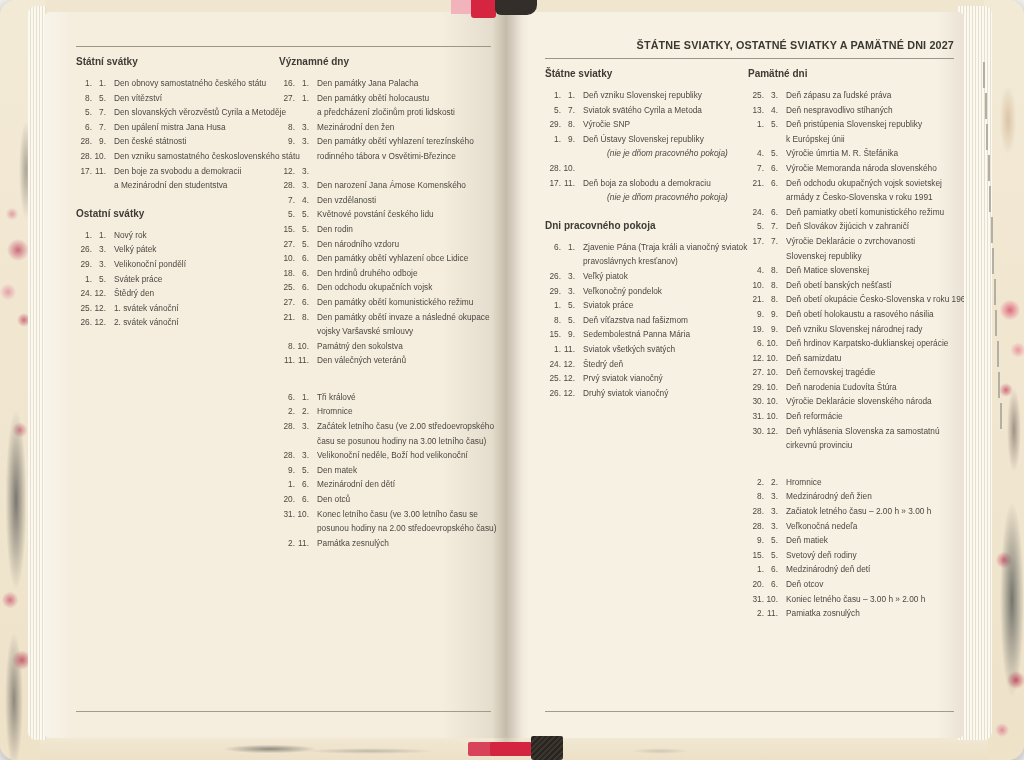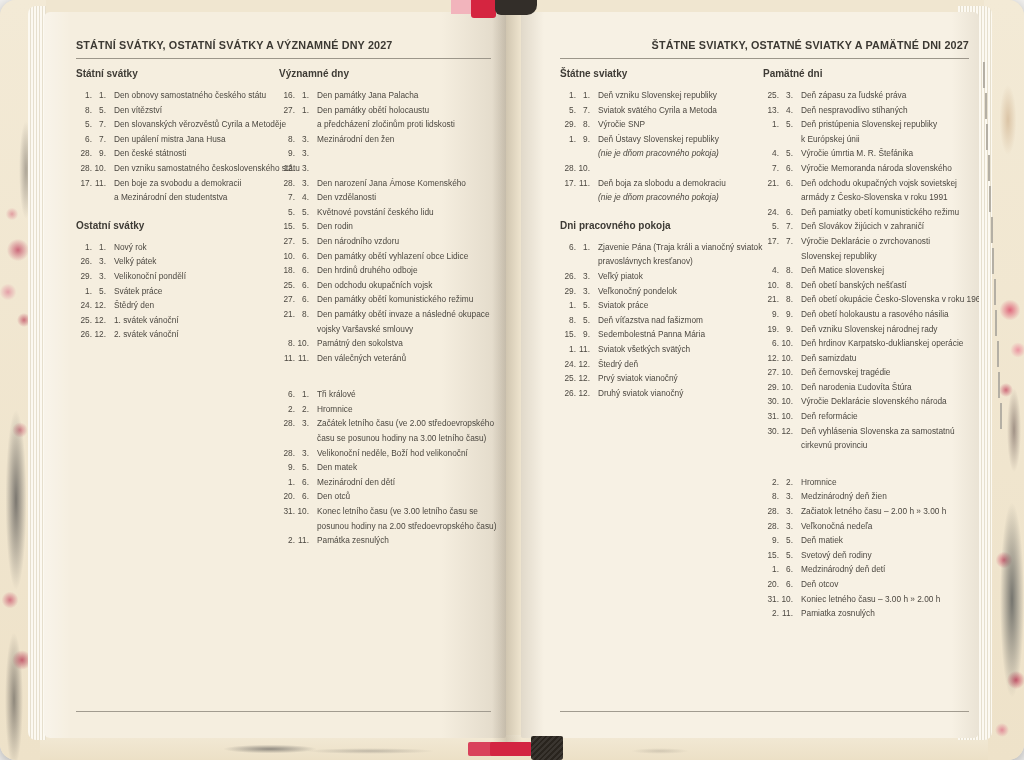--- a/index.html
+++ b/index.html
@@ -47,21 +47,21 @@
   .sheet-edge { position:absolute; top:6px; bottom:20px; background:
       repeating-linear-gradient(90deg,#fcf9f1 0 2px,#e6dfcd 2px 3px); }
   .sheet-edge.left  { left:28px;  width:18px; border-radius:8px 0 0 8px; }
   .sheet-edge.right { right:32px; width:34px; border-radius:0 8px 8px 0; }
 
   
   .page { position:absolute; top:12px; height:726px; overflow:hidden; }
   .page.left  { left:44px;  width:462px; background:#f5eedf; border-radius:6px 2px 2px 6px;
     background-image:linear-gradient(90deg, rgba(255,255,255,.35), rgba(255,255,255,0) 6%,
       rgba(0,0,0,0) 86%, rgba(96,78,52,.14) 100%); }
-  .page.right { left:521px; width:458px; background:#f7f1e4; border-radius:2px 6px 6px 2px;
+  .page.right { left:506px; width:458px; background:#f7f1e4; border-radius:2px 6px 6px 2px;
     background-image:linear-gradient(90deg, rgba(96,78,52,.15), rgba(0,0,0,0) 5%,
       rgba(0,0,0,0) 94%, rgba(120,104,76,.1) 100%); }
   .gutter { position:absolute; left:492px; top:8px; width:30px; height:736px;
     background:linear-gradient(90deg, rgba(70,56,36,0), rgba(70,56,36,.18) 48%, rgba(70,56,36,0)); }
 
   .content { position:absolute; inset:0; }
   .page.left  .content { padding:27px 15px 0 32px; }
   .page.right .content { padding:27px 10px 0 39px; }
 
   h2.ptitle { font-size:10.8px; font-weight:700; color:#3c3933; letter-spacing:.15px;
@@ -79,21 +79,21 @@
 
   h3.shead { font-size:10px; font-weight:700; color:#3e3b35; margin:0 0 9px; white-space:nowrap; }
   .section + .section { margin-top:15px; }
   .grp2 { margin-top:22px; }
 
   .row { display:flex; font-size:8.3px; line-height:14.6px; color:#4c4841; }
   .row .d { width:16px; text-align:right; flex:none; }
   .row .m { width:14px; text-align:right; flex:none; }
   .row .t { padding-left:8px; flex:none; }
   .ln { white-space:nowrap; }
-  .it { font-style:italic; }
+  .it { font-style:italic;margin-left:24px; }
 
   
   .tabcuts span { position:absolute; width:2px; height:26px; background:#b4afa4; }
 
   
   .bm { position:absolute; }
   .bm.top-pink { left:451px; top:0; width:21px; height:14px; background:#f2b4bc; }
   .bm.top-red  { left:471px; top:0; width:25px; height:18px; background:#d52540;
                  border-radius:0 0 3px 3px; }
   .bm.top-dark { left:495px; top:0; width:42px; height:15px; background:#332e29;
@@ -109,21 +109,20 @@
 
 <div class="book">
   <div class="cover-left"></div>
   <div class="cover-right"></div>
   <div class="cover-bottom"></div>
   <div class="sheet-edge left"></div>
   <div class="sheet-edge right"></div>
 
   <div class="page left">
     <div class="content">
-      <h2 class="ptitle">STÁTNÍ SVÁTKY, OSTATNÍ SVÁTKY A VÝZNAMNÉ DNY 2027</h2>
       <div class="hrule"></div>
       <div class="cols">
         <div class="col c1">
           <div class="section">
             <h3 class="shead">Státní svátky</h3>
             <div>
                 <div class="row">
                   <span class="d">1.</span>
                   <span class="m">1.</span>
                   <span class="t">
@@ -252,20 +251,24 @@
                 <div class="row">
                   <span class="d">8.</span>
                   <span class="m">3.</span>
                   <span class="t">
                     <div class="ln">Mezinárodní den žen</div>
                   </span>
                 </div>
                 <div class="row">
                   <span class="d">9.</span>
                   <span class="m">3.</span>
+                  <span class="t">
+                    <div class="ln">Den památky obětí vyhlazení terezínského</div>
+                    <div class="ln">rodinného tábora v Osvětimi-Březince</div>
+                  </span>
                 </div>
                 <div class="row">
                   <span class="d">12.</span>
                   <span class="m">3.</span>
                 </div>
                 <div class="row">
                   <span class="d">28.</span>
                   <span class="m">3.</span>
                   <span class="t">
                     <div class="ln">Den narození Jana Ámose Komenského</div>

